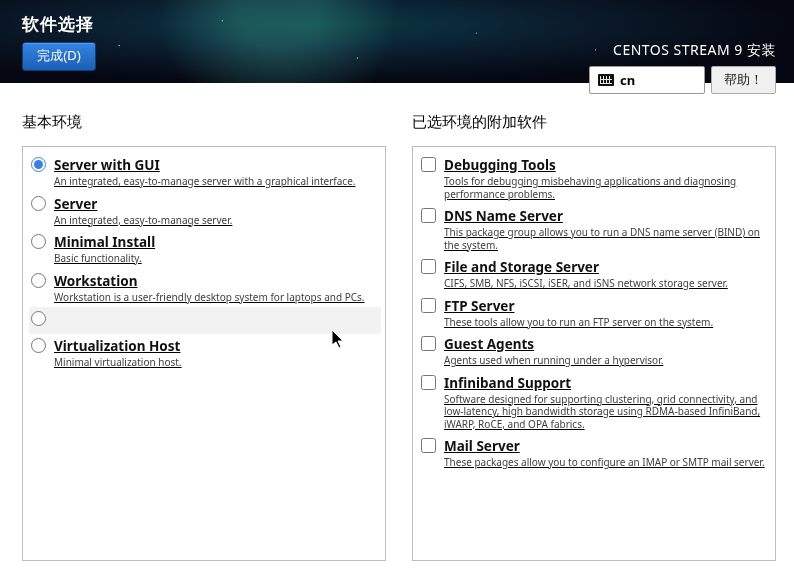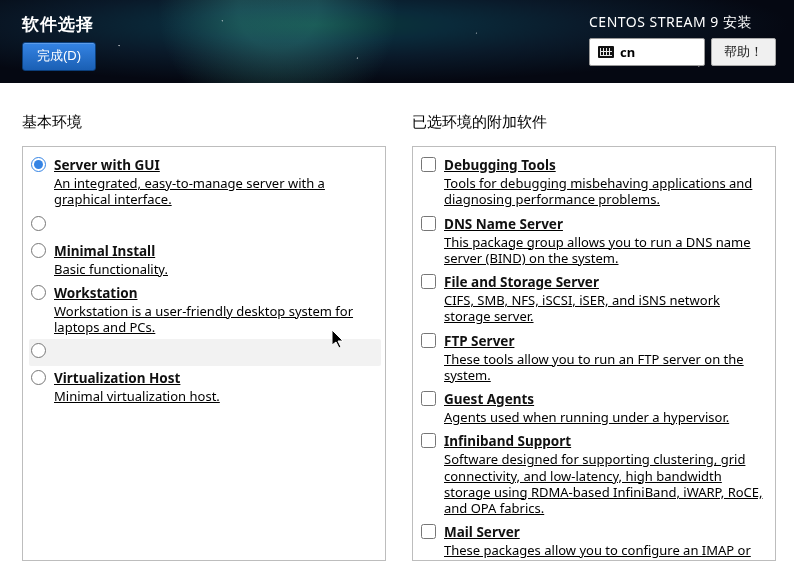--- a/index.html
+++ b/index.html
@@ -27,21 +27,21 @@
     radial-gradient(circle at 28% 25%, rgba(255,255,255,.5) 0 .5px, transparent 1px),
     radial-gradient(circle at 45% 70%, rgba(255,255,255,.5) 0 .5px, transparent 1px),
     radial-gradient(circle at 60% 40%, rgba(255,255,255,.4) 0 .5px, transparent 1px),
     radial-gradient(circle at 75% 60%, rgba(255,255,255,.5) 0 .5px, transparent 1px),
     radial-gradient(circle at 88% 80%, rgba(255,255,255,.4) 0 .5px, transparent 1px),
     radial-gradient(circle at 35% 10%, rgba(80,200,180,.25) 0 40px, transparent 120px);
   pointer-events:none;
 }
 .header-row { display:flex; justify-content:space-between; align-items:flex-start; position:relative; z-index:1;}
 .title { font-size:17px; font-weight:700; letter-spacing:1px;}
-.install-title { font-size:14px; text-align:left; letter-spacing:0.5px;}
+.install-title { font-size:14px; text-align:right; letter-spacing:0.5px;margin-top:28px;}
 .done-btn {
   margin-top:6px;
   background: linear-gradient(#3584e4,#1a5fb4);
   border:1px solid #0b3e7a;
   color:#fff; font-size:13px;
   padding:4px 14px 5px; border-radius:3px;
   cursor:pointer;
   box-shadow: inset 0 1px rgba(255,255,255,.2);
 }
 .right-controls { display:flex; gap:6px; margin-top:6px; align-items:stretch;}
@@ -63,21 +63,21 @@
   border:1px solid #bdbdbd; flex:1; overflow-y:auto; padding:6px 4px 6px 6px;
   max-height: 415px;
 }
 .item { display:flex; align-items:flex-start; padding:3px 6px 4px 2px; border-radius:2px;}
 .item.hover { background:#f2f2f2;}
 .control { margin-right:8px; margin-top:1px; flex-shrink:0;}
 input[type=radio]{ width:15px; height:15px; accent-color:#3584e4;}
 input[type=checkbox]{ width:15px; height:15px;}
 .texts { flex:1;text-decoration:underline;}
 .label { font-weight:700; font-size:13.5px; color:#111;}
-.desc { font-size:13px; color:#000000; line-height:1.25; margin-top:1px;}
+.desc { font-size:10px; color:#404040; line-height:1.25; margin-top:1px;}
 .cursor {
   position:absolute; left:332px; top:330px; z-index:5;
   width:0;height:0; pointer-events:none;
 }
 .cursor svg{position:absolute;top:0;left:0}
 .listbox::-webkit-scrollbar{width:10px}
 .listbox::-webkit-scrollbar-thumb{background:#c8c8c8;border-radius:5px}
 .listbox::-webkit-scrollbar-track{background:#f5f5f5}
 </style>
 </head>
@@ -108,20 +108,24 @@
     <div class="listbox" id="left-list">
         <div class="item">
           <div class="control"><input type="radio" name="env" checked="" style=""></div>
           <div class="texts">
             <div class="label">Server with GUI</div>
             <div class="desc">An integrated, easy-to-manage server with a graphical interface.</div>
           </div>
         </div>
         <div class="item">
           <div class="control"><input type="radio" name="env" style=""></div>
+          <div class="texts">
+            <div class="label">Server</div>
+            <div class="desc">An integrated, easy-to-manage server.</div>
+          </div>
         </div>
         <div class="item">
           <div class="control"><input type="radio" name="env" style=""></div>
           <div class="texts">
             <div class="label">Minimal Install</div>
             <div class="desc">Basic functionality.</div>
           </div>
         </div>
         <div class="item">
           <div class="control"><input type="radio" name="env" style=""></div>

